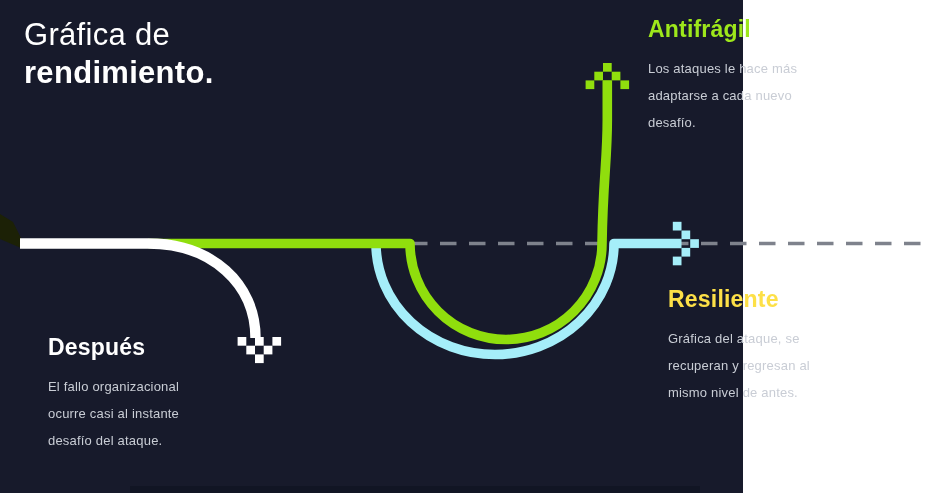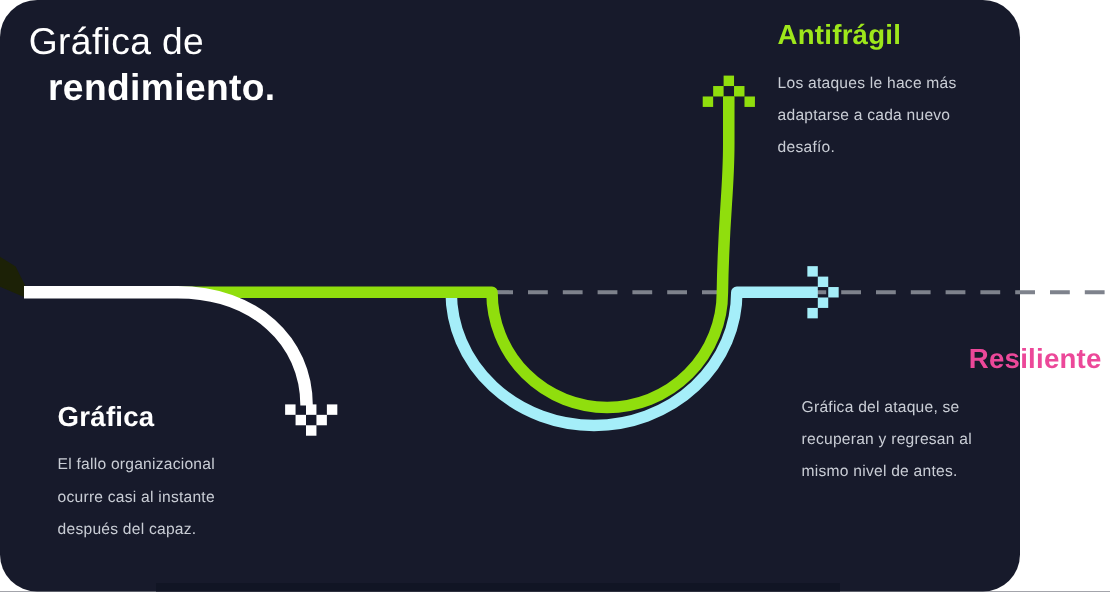--- a/index.html
+++ b/index.html
@@ -3,61 +3,60 @@
 <meta charset="utf-8">
 <style>
   * { margin: 0; padding: 0; box-sizing: border-box; }
   html, body { width: 925px; height: 493px; }
   body {
     font-family: "Liberation Sans", "DejaVu Sans", sans-serif;
     overflow: hidden;
   }
   .stage {
     position: relative;
-    width: 850px;
+    width: 743px;
     height: 493px;
     background: #171A2B;
-    border-radius: 31px;
   }
   .curves-svg {
     position: absolute;
     inset: 0;
     width: 925px;
     height: 493px;
     display: block;
   }
   .title {
     position: absolute;
     left: 24px;
     top: 16px;
     color: #FFFFFF;
     line-height: 38px;
     font-size: 31px;
     letter-spacing: 0.3px;
   }
   .title .t1 { font-weight: 400; }
-  .title .t2 { font-weight: 700; margin-left: 16px; }
+  .title .t2 { font-weight: 700; }
   .block { position: absolute; }
   .block h2 {
     font-size: 23px;
     font-weight: 700;
     letter-spacing: 0.2px;
     margin-bottom: 13px;
   }
   .block .body-line {
     font-size: 13px;
     line-height: 26.8px;
     color: #C9CDD5;
     letter-spacing: 0.2px;
     font-weight: 400;
   }
   .block-antifragil { left: 648px; top: 16px; width: 250px; }
   .block-antifragil h2 { color: #9EE71B; }
   .block-resiliente { left: 668px; top: 286px; width: 250px; }
-  .block-resiliente h2 { color: #ec4899; text-align: right; }
+  .block-resiliente h2 { color: #fde047; }
   .block-fragil { left: 48px; top: 334px; width: 240px; }
   .block-fragil h2 { color: #FFFFFF; }
   .bottom-strip {
     position: absolute;
     left: 130px;
     top: 486px;
     width: 570px;
     height: 7px;
     background: #111524;
   }
@@ -119,20 +118,20 @@
   </div>
 
   <div class="block block-resiliente">
     <h2>Resiliente</h2>
     <div class="body-line">Gráfica del ataque, se</div>
     <div class="body-line">recuperan y regresan al</div>
     <div class="body-line">mismo nivel de antes.</div>
   </div>
 
   <div class="block block-fragil">
-    <h2>Gráfica</h2>
+    <h2>Después</h2>
     <div class="body-line">El fallo organizacional</div>
     <div class="body-line">ocurre casi al instante</div>
-    <div class="body-line">después del capaz.</div>
+    <div class="body-line">desafío del ataque.</div>
   </div>
 
   <div class="bottom-strip"></div>
 </div>
 
 </body></html>

